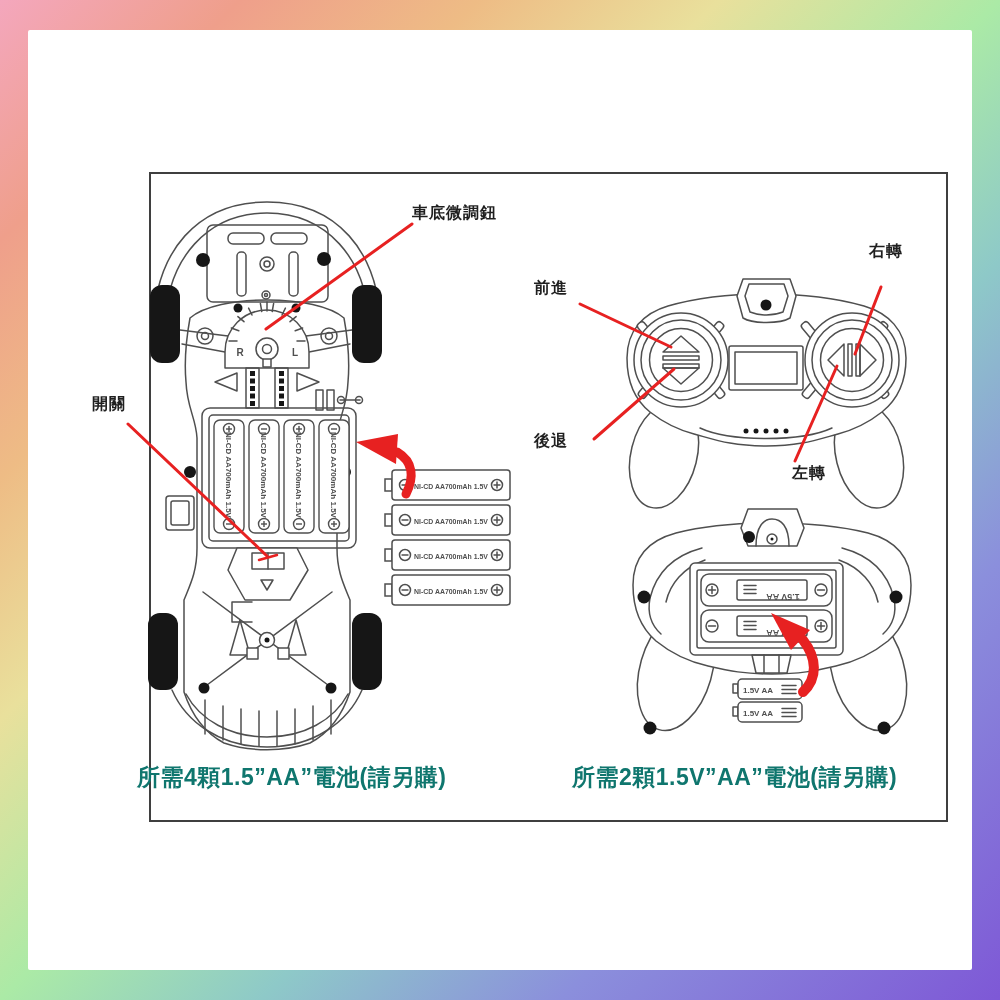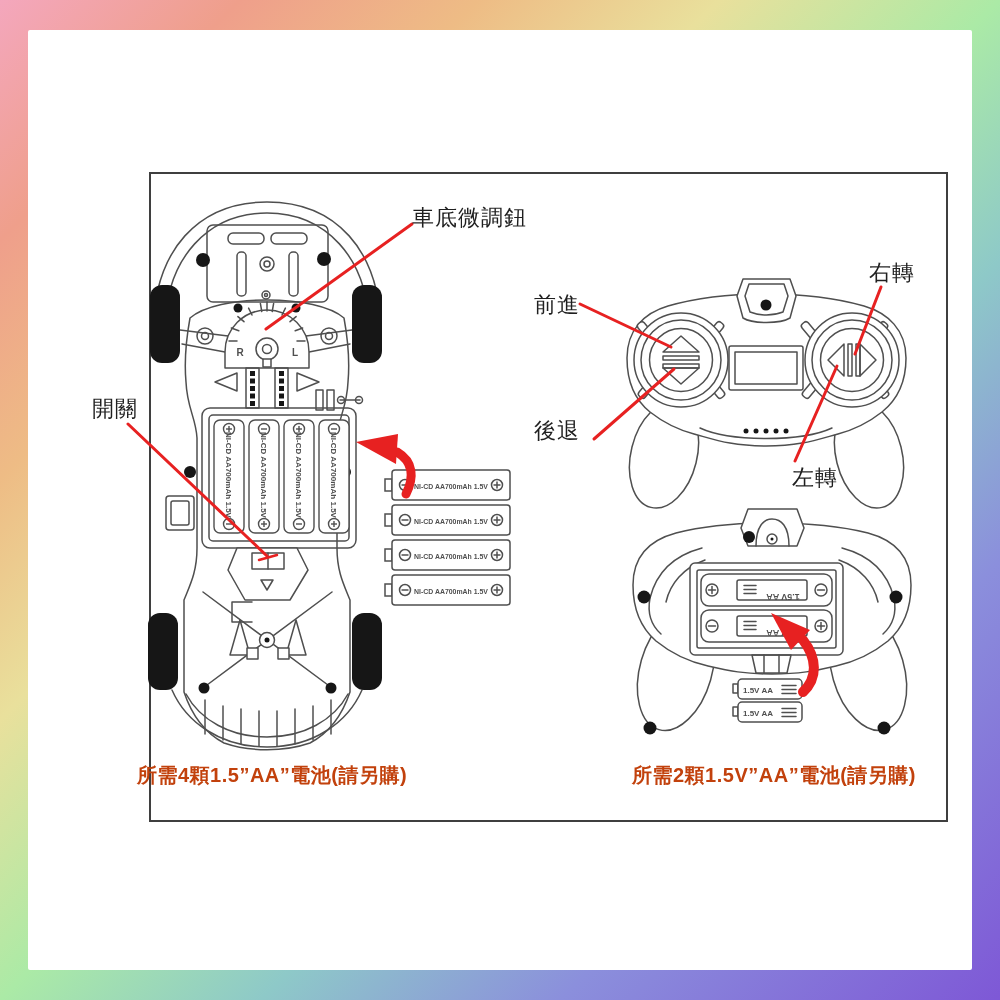--- a/index.html
+++ b/index.html
@@ -13,25 +13,25 @@
   .panel{
     position:absolute;left:28px;top:30px;right:28px;bottom:30px;
     background:#ffffff;border-radius:2px;
   }
   .diagram-frame{
     position:absolute;left:149px;top:172px;width:795px;height:646px;
     border:2px solid #3f3f3f;background:#ffffff;
   }
   .art{position:absolute;left:0;top:0;width:1000px;height:1000px;}
   .lbl{
-    position:absolute;font-weight:normal;font-size:22px;color:#1f1f1f;
+    position:absolute;font-weight:bold;font-size:16px;color:#1f1f1f;
     letter-spacing:1px;white-space:nowrap;
   }
   .cap{
-    position:absolute;font-weight:bold;font-size:20px;color:#c2410c;
+    position:absolute;font-weight:bold;font-size:23px;color:#0f766e;
     letter-spacing:0.5px;white-space:nowrap;
   }
   svg text{font-family:"Liberation Sans", sans-serif;}
 </style>
 </head>
 <body>
 
 <div class="panel"></div>
 <div class="diagram-frame"></div>
 
@@ -388,19 +388,19 @@
 
     <g>
       <path d="M803,692 C818,678 817,658 803,640" stroke-width="10"></path>
       <polygon points="771,613 810,630 791,650" fill="#e72121" stroke="none"></polygon>
     </g>
   </g>
 </svg>
 
 <div class="lbl" style="left:412px;top:203px">車底微調鈕</div>
 <div class="lbl" style="left:92px;top:394px">開關</div>
-<div class="lbl" style="left:534px;top:290px">前進</div>
-<div class="lbl" style="left:534px;top:416px">後退</div>
-<div class="lbl" style="left:869px;top:258px">右轉</div>
+<div class="lbl" style="left:534px;top:278px">前進</div>
+<div class="lbl" style="left:534px;top:431px">後退</div>
+<div class="lbl" style="left:869px;top:241px">右轉</div>
 <div class="lbl" style="left:792px;top:463px">左轉</div>
 
 <div class="cap" style="left:137px;top:762px">所需4顆1.5”AA”電池(請另購)</div>
-<div class="cap" style="left:632px;top:762px">所需2顆1.5V”AA”電池(請另購)</div>
+<div class="cap" style="left:572px;top:762px">所需2顆1.5V”AA”電池(請另購)</div>
 
 </body></html>

